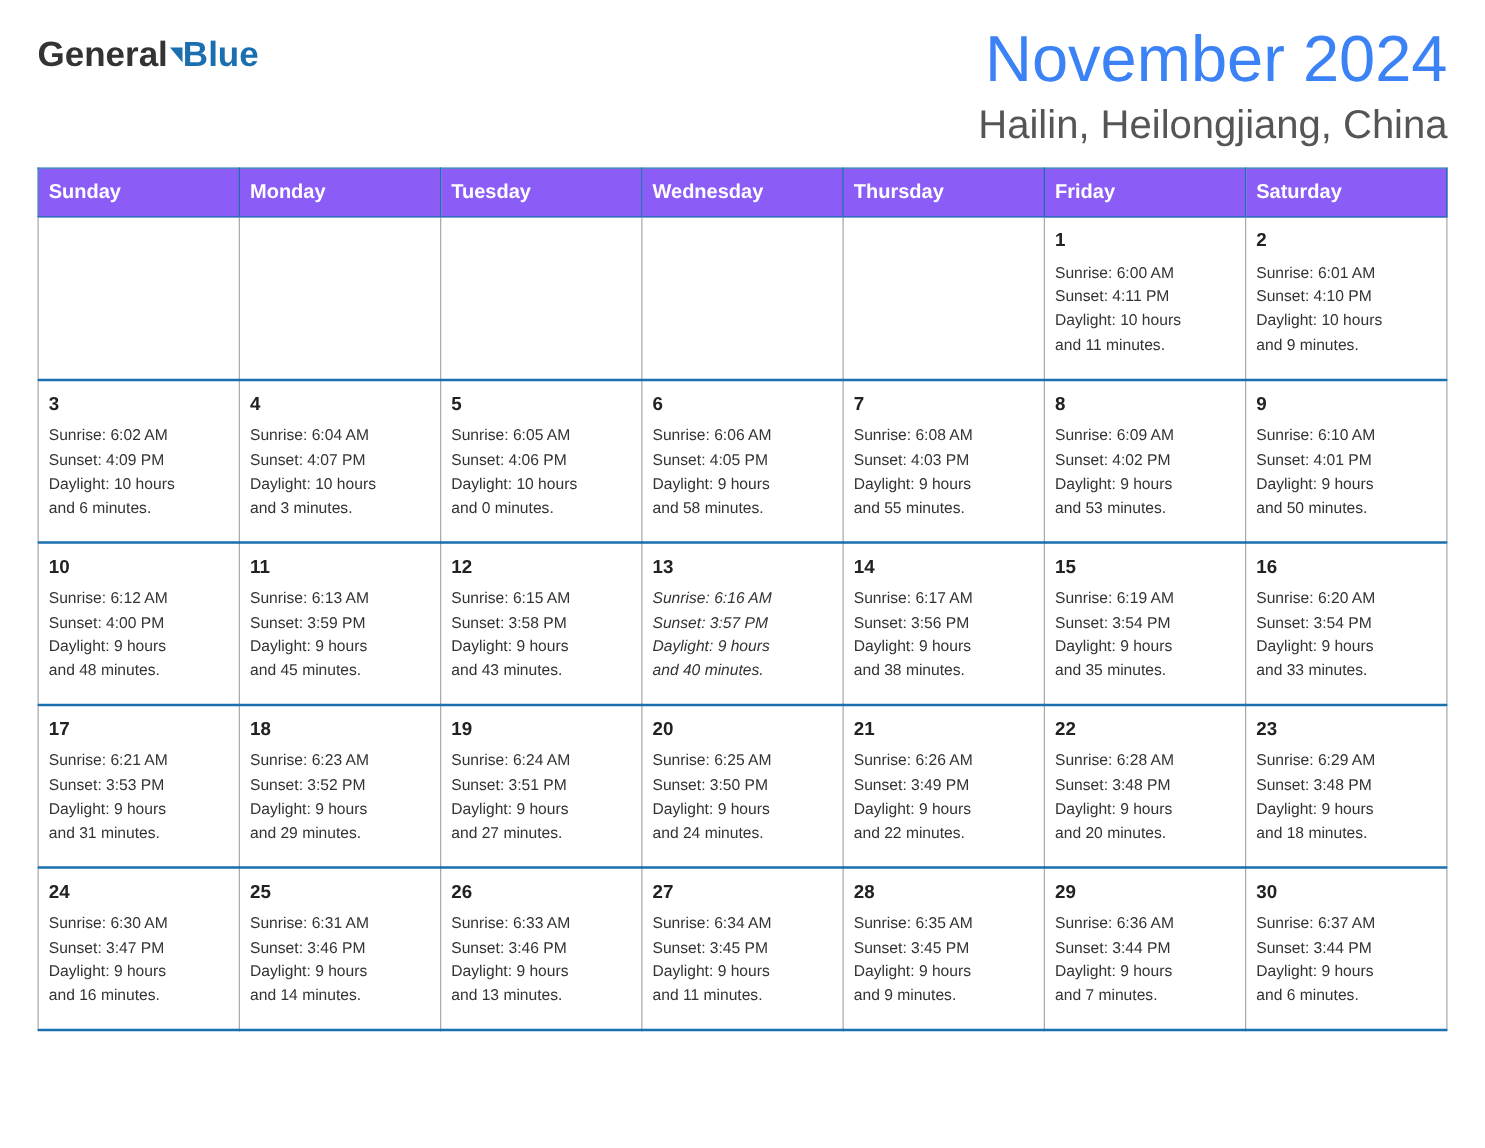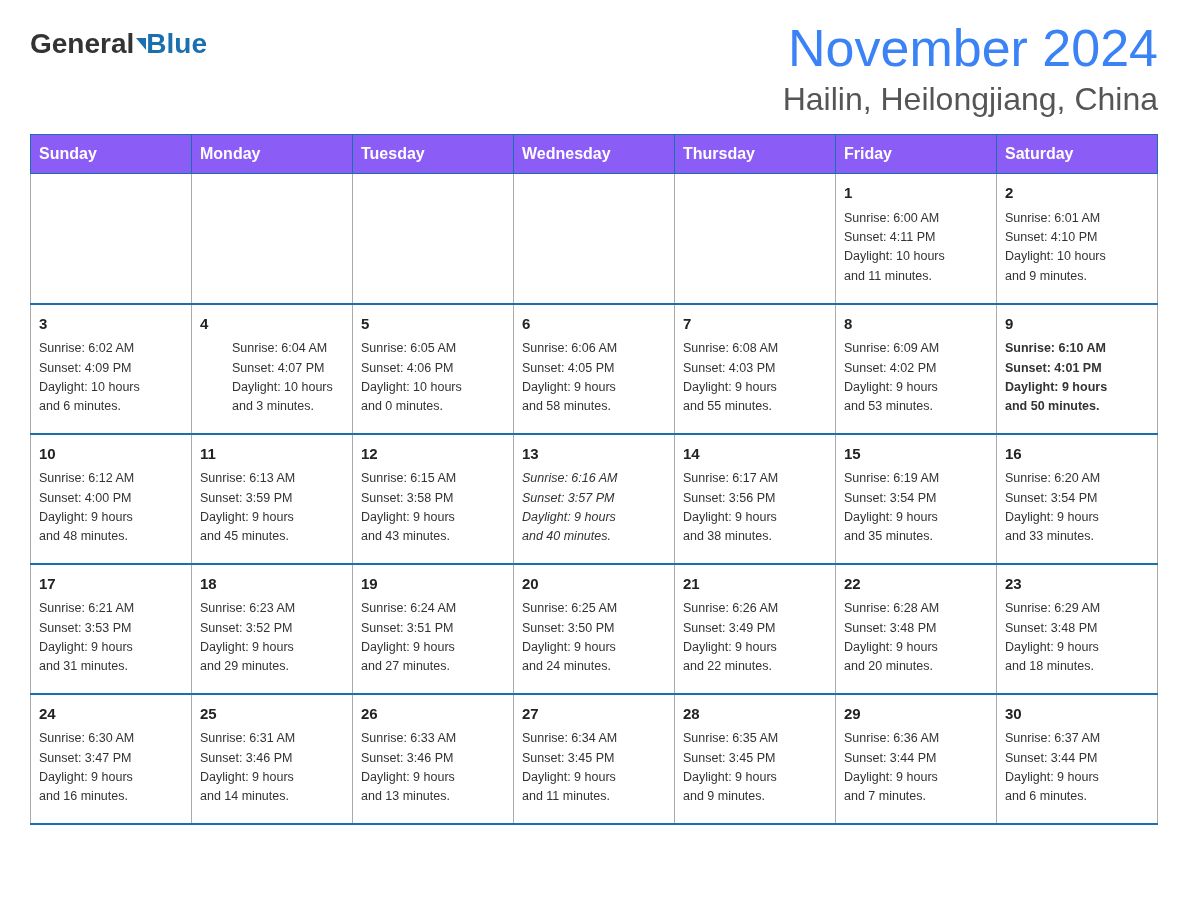--- a/index.html
+++ b/index.html
@@ -153,21 +153,21 @@
       <tr>
         <td>
           <span class="day-num">3</span>
           <div class="day-info" style="white-space: pre-line;">Sunrise: 6:02 AM
 Sunset: 4:09 PM
 Daylight: 10 hours
 and 6 minutes.</div>
         </td>
         <td>
           <span class="day-num">4</span>
-          <div class="day-info" style="white-space: pre-line; margin-left: 32px;">Sunrise: 6:04 AM
+          <div class="day-info" style="white-space: pre-line;">Sunrise: 6:04 AM
 Sunset: 4:07 PM
 Daylight: 10 hours
 and 3 minutes.</div>
         </td>
         <td>
           <span class="day-num">5</span>
           <div class="day-info" style="white-space: pre-line;">Sunrise: 6:05 AM
 Sunset: 4:06 PM
 Daylight: 10 hours
 and 0 minutes.</div>
@@ -188,21 +188,21 @@
         </td>
         <td>
           <span class="day-num">8</span>
           <div class="day-info" style="white-space: pre-line;">Sunrise: 6:09 AM
 Sunset: 4:02 PM
 Daylight: 9 hours
 and 53 minutes.</div>
         </td>
         <td>
           <span class="day-num">9</span>
-          <div class="day-info" style="white-space: pre-line; font-weight: bold;">Sunrise: 6:10 AM
+          <div class="day-info" style="white-space: pre-line;">Sunrise: 6:10 AM
 Sunset: 4:01 PM
 Daylight: 9 hours
 and 50 minutes.</div>
         </td>
       </tr>
       <tr>
         <td>
           <span class="day-num">10</span>
           <div class="day-info" style="white-space: pre-line;">Sunrise: 6:12 AM
 Sunset: 4:00 PM

